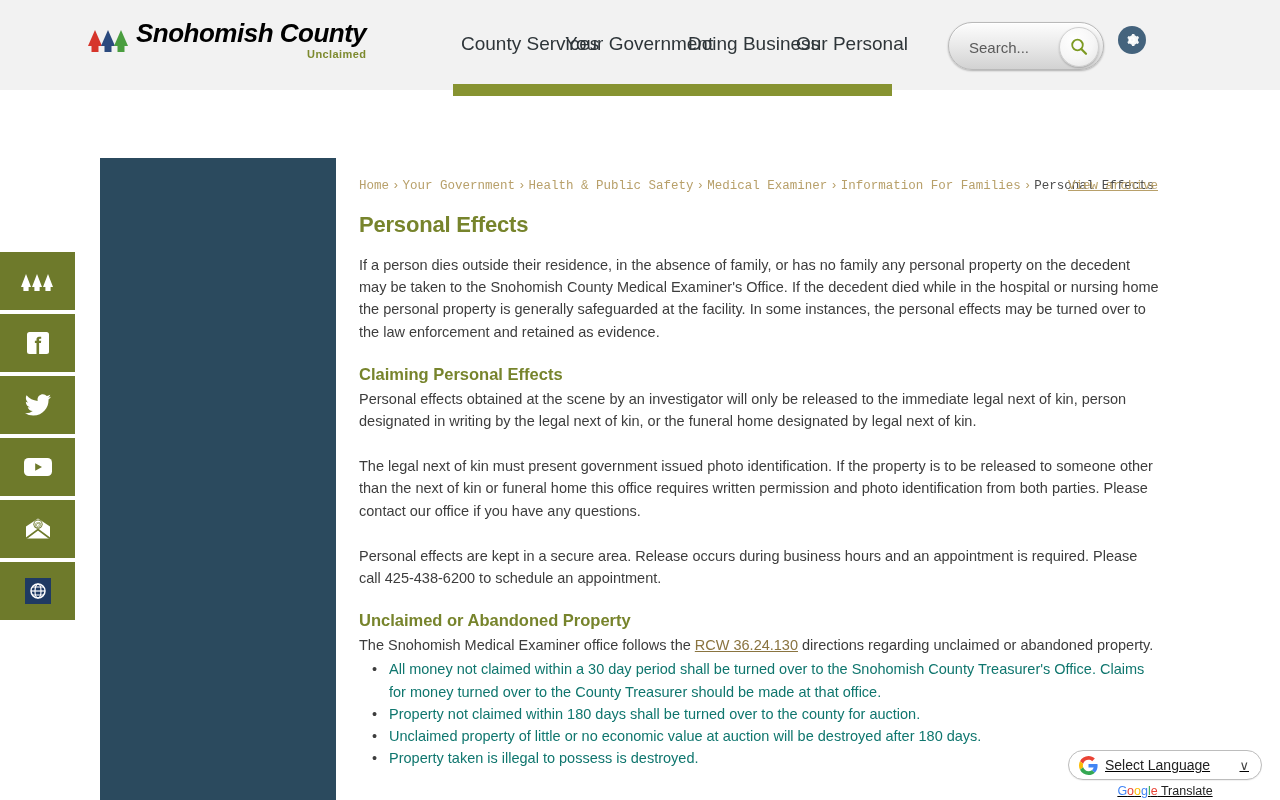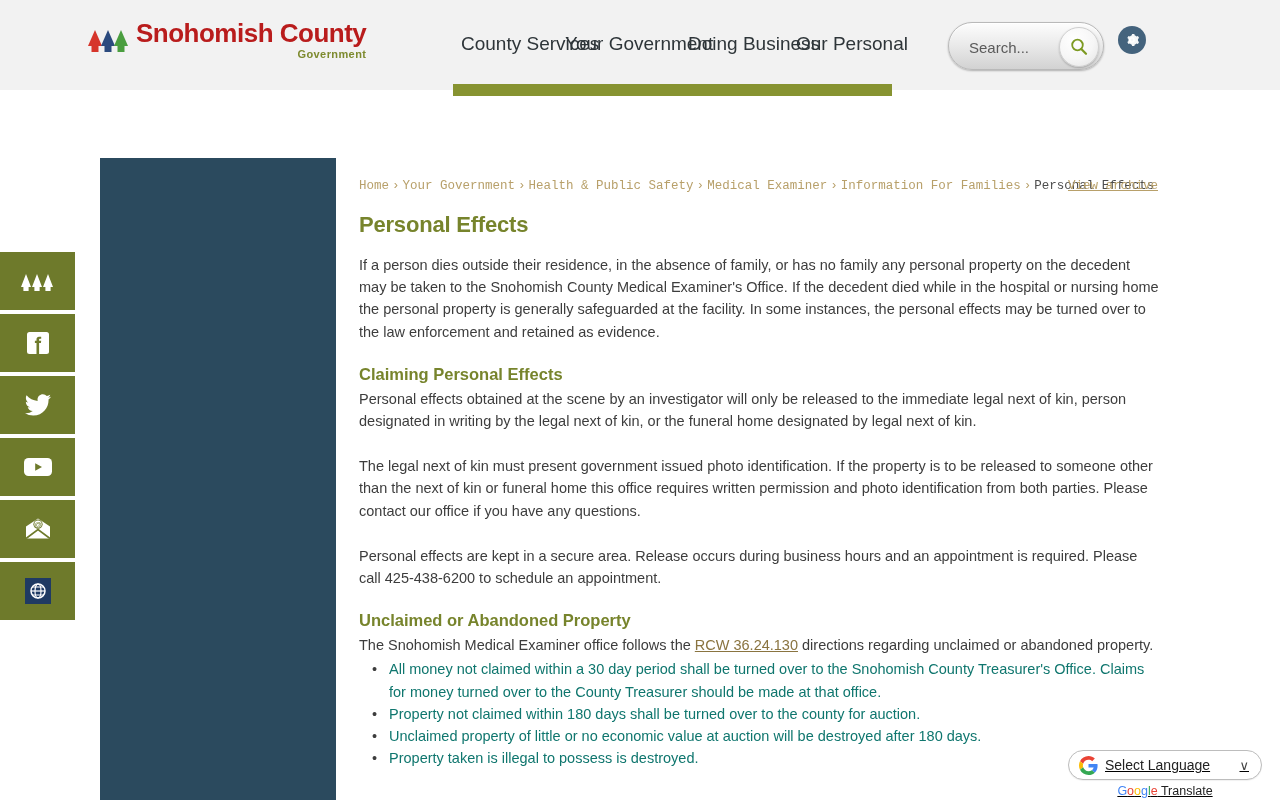--- a/index.html
+++ b/index.html
@@ -23,24 +23,25 @@
     position: absolute;
     left: 86px; top: 20px;
     display: flex;
     align-items: flex-start;
   }
   .logo-mark { width: 46px; height: 30px; margin-right: 4px; margin-top: 4px; }
   .logo-words { display: block; line-height: 1; }
   .logo-title {
     font-size: 26px;
     font-weight: bold;
-    color: #b91c1c;
+    color: #000000;
     letter-spacing: -0.5px;
     white-space: nowrap;
     display: block;
+    font-style: italic;
   }
   .logo-sub {
     display: block;
     text-align: right;
     font-size: 11px;
     font-weight: bold;
     color: #7d8a2e;
     letter-spacing: 0.4px;
     margin-top: 3px;
   }
@@ -241,21 +242,21 @@
 <div class="header">
 
   <div class="logo">
     <svg class="logo-mark" viewBox="0 0 46 30">
       <path d="M2 22 L9 6 L16 22 L12.5 22 L12.5 28 L5.5 28 L5.5 22 Z" fill="#d6352b"></path>
       <path d="M15 22 L22 6 L29 22 L25.5 22 L25.5 28 L18.5 28 L18.5 22 Z" fill="#2b4a7e"></path>
       <path d="M28 22 L35 6 L42 22 L38.5 22 L38.5 28 L31.5 28 L31.5 22 Z" fill="#4a9e3f"></path>
     </svg>
     <span class="logo-words">
       <span class="logo-title">Snohomish County</span>
-      <span class="logo-sub">Government</span>
+      <span class="logo-sub">Unclaimed</span>
     </span>
   </div>
 
   <nav class="nav">
     <span class="nav-item n0">County Services</span>
     <span class="nav-item n1">Your Government</span>
     <span class="nav-item n2">Doing Business</span>
     <span class="nav-item n3">Our Personal</span>
   </nav>
   <div class="nav-underbar"></div>

